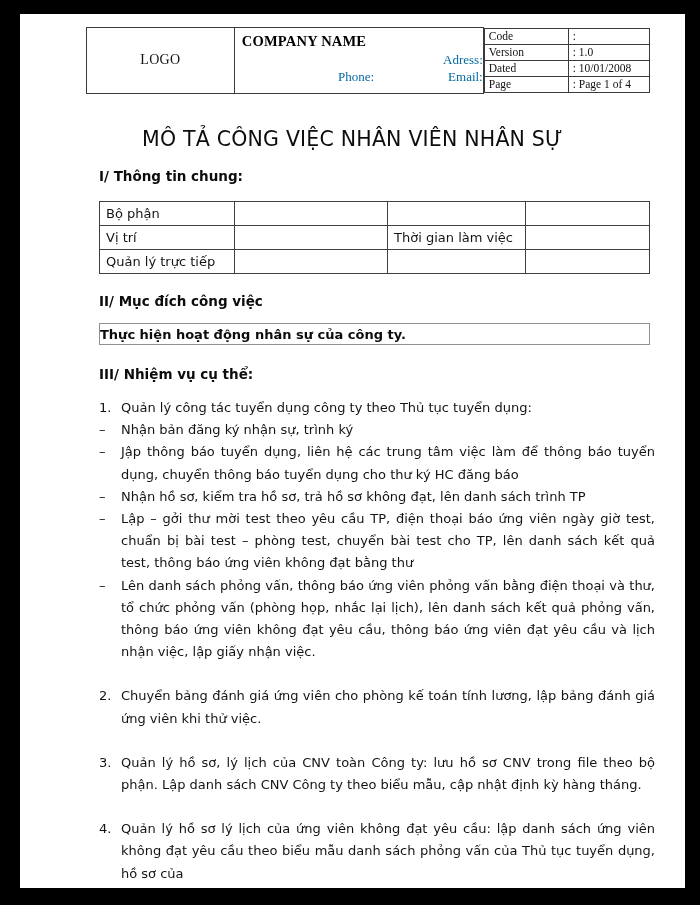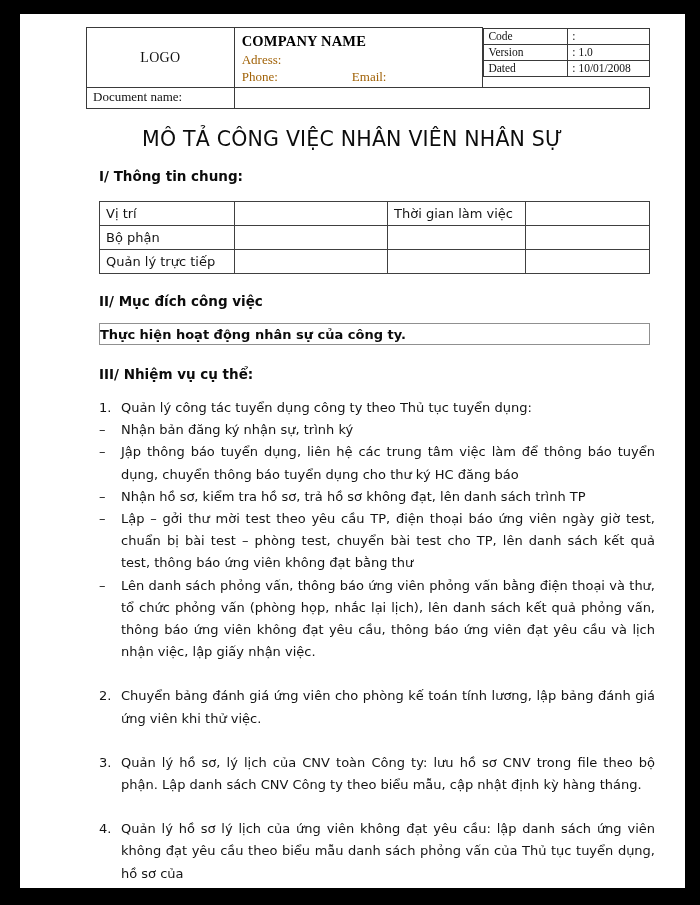--- a/index.html
+++ b/index.html
@@ -61,21 +61,22 @@
     line-height: 1.32;
   }
   .company-name {
     font-weight: bold;
     font-size: 14.5px;
     color: #000;
     letter-spacing: .2px;
   }
   .company-line {
     font-size: 13px;
-    color: #a16207;
+    color: #0369a1;
+    text-align: right;
   }
   .inline-gap {
     display: inline-block;
     width: 74px;
   }
   table.meta {
     border-collapse: collapse;
     width: 100%;
     table-layout: fixed;
     font-family: "Liberation Serif", "DejaVu Serif", serif;
@@ -223,49 +224,49 @@
               <td>:</td>
             </tr>
             <tr>
               <td class="meta-k">Version</td>
               <td>: 1.0</td>
             </tr>
             <tr>
               <td class="meta-k">Dated</td>
               <td>: 10/01/2008</td>
             </tr>
+            <tr>
+              <td class="meta-k">Page</td>
+              <td>: Page 1 of 4</td>
+            </tr>
           </tbody>
                 </table>
         </td>
       </tr>
-      <tr>
-        <td class="doc-name-cell">Document name:</td>
-        <td class="doc-name-cell" colspan="2"></td>
-      </tr>
     </tbody>
         </table>
   </div>
 
   <div class="doc-title">MÔ TẢ CÔNG VIỆC NHÂN VIÊN NHÂN SỰ</div>
 
   <div class="sect-h" id="sect1">I/ Thông tin chung:</div>
 
   <div class="info-wrap">
     <table class="info">
       <tbody>
             <tr>
+        <td class="c1">Bộ phận</td>
+        <td class="c2"></td>
+        <td class="c3"></td>
+        <td class="c4"></td>
+      </tr>
+      <tr>
         <td class="c1">Vị trí</td>
         <td class="c2"></td>
         <td class="c3">Thời gian làm việc</td>
-        <td class="c4"></td>
-      </tr>
-      <tr>
-        <td class="c1">Bộ phận</td>
-        <td class="c2"></td>
-        <td class="c3"></td>
         <td class="c4"></td>
       </tr>
       <tr>
         <td class="c1">Quản lý trực tiếp</td>
         <td class="c2"></td>
         <td class="c3"></td>
         <td class="c4"></td>
       </tr>
     </tbody>
         </table>

